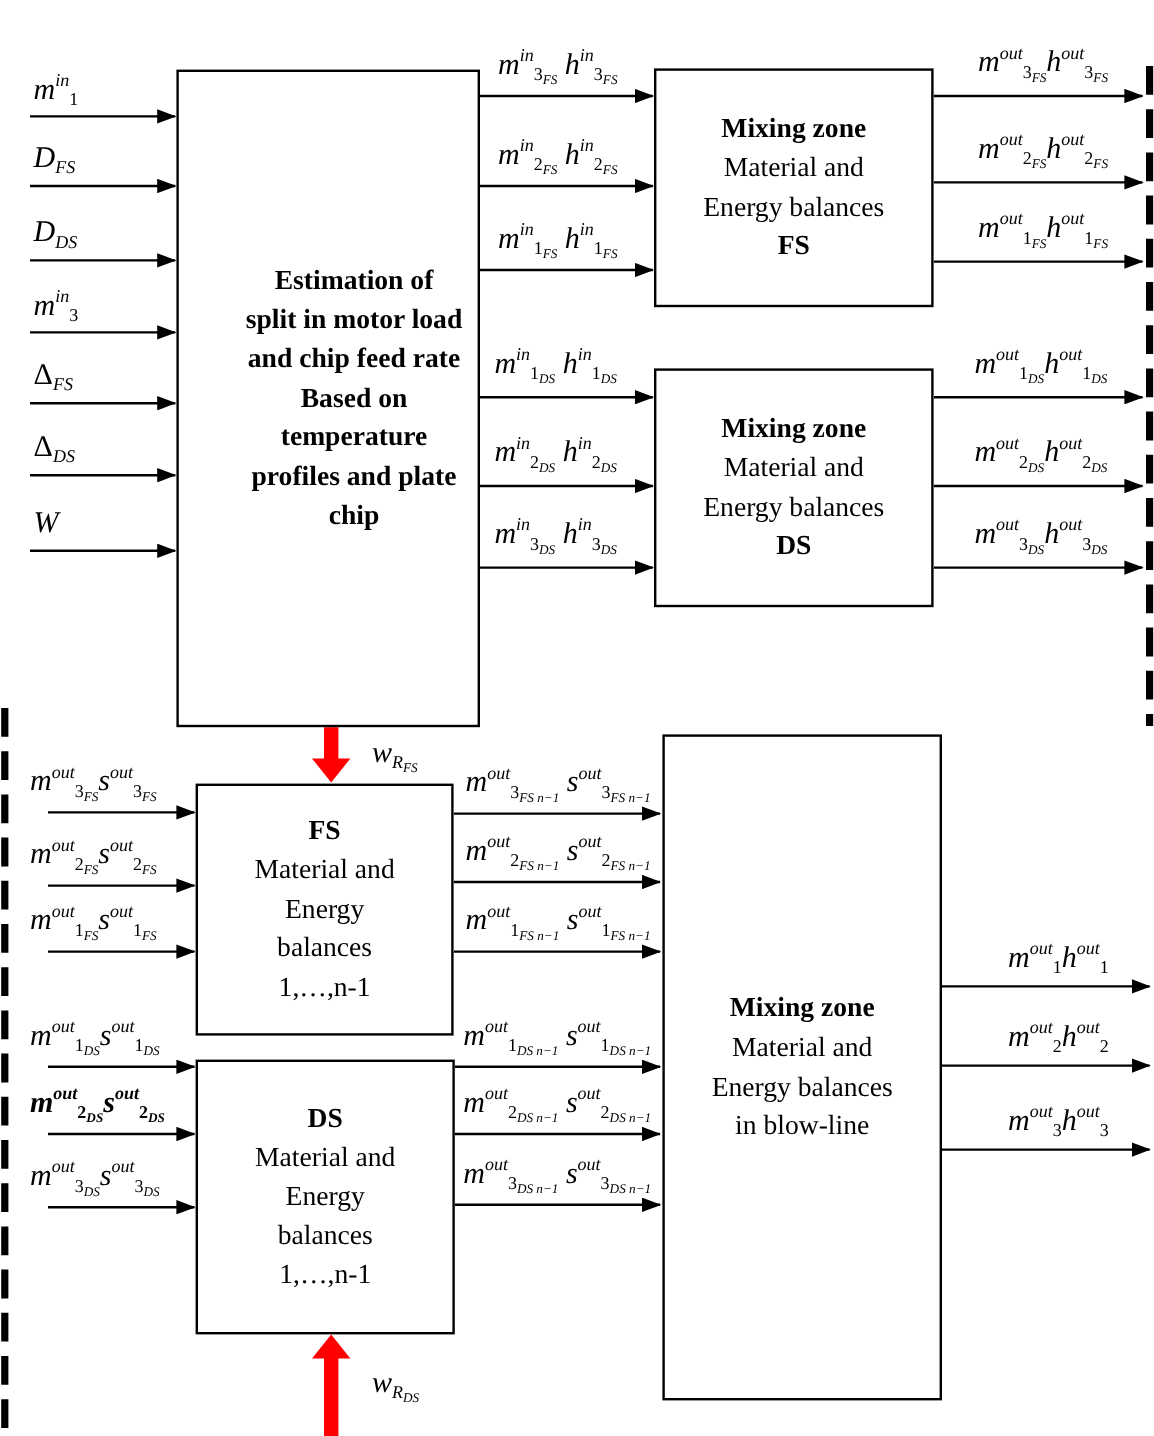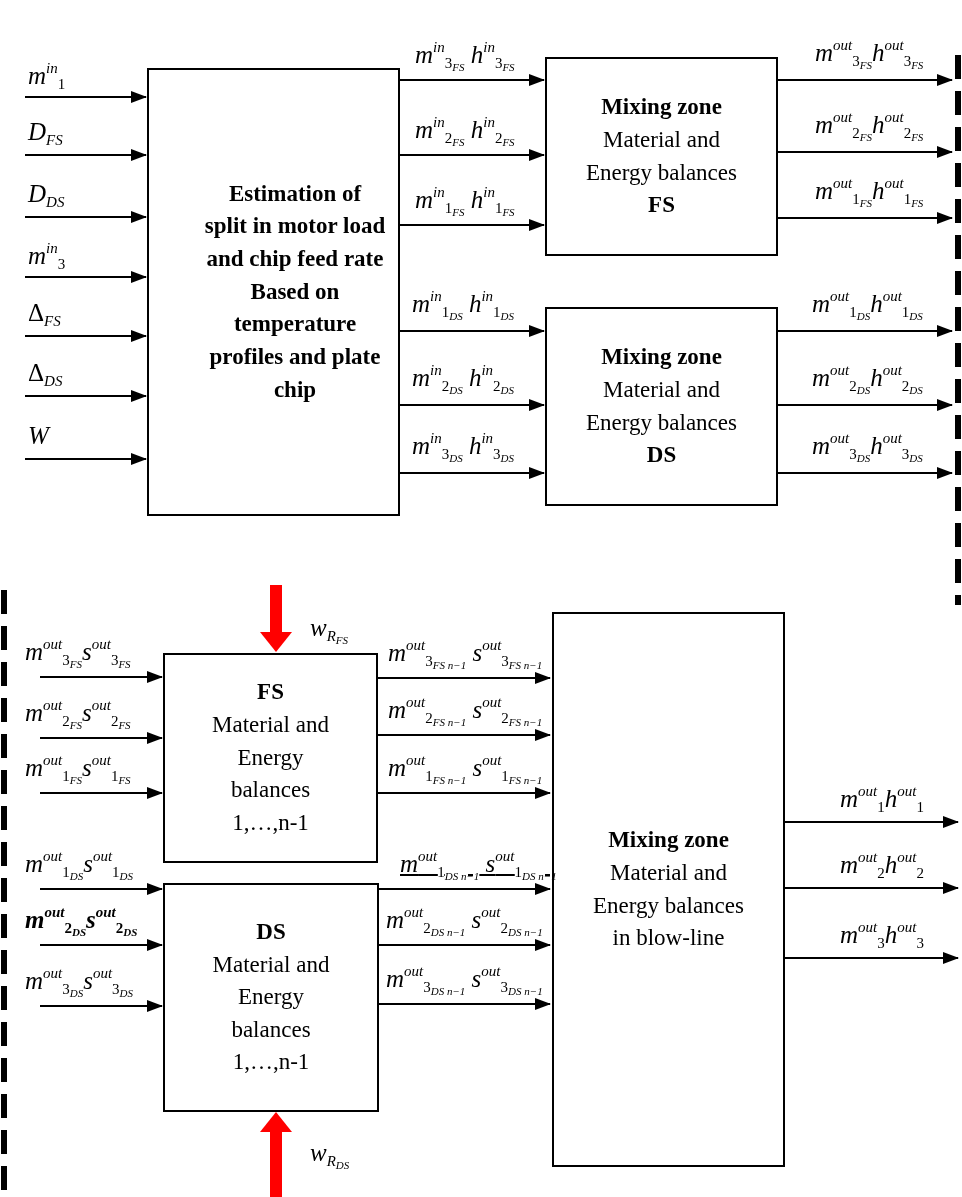--- a/index.html
+++ b/index.html
@@ -67,21 +67,21 @@
     <g>
       <rect x="270" y="585" width="12" height="50" fill="#ff0000"></rect>
       <polygon points="260,632 292,632 276,652" fill="#ff0000"></polygon>
     </g>
     <g>
       <rect x="270" y="1130" width="12" height="67" fill="#ff0000"></rect>
       <polygon points="260,1132 292,1132 276,1112" fill="#ff0000"></polygon>
     </g>
   </svg>
 
-  <div class="box" style="left:147px;top:68px;width:253px;height:448px;padding-left:43px;">
+  <div class="box" style="left:147px;top:58px;width:253px;height:548px;padding-left:43px;">
     <div class="b">Estimation of</div>
     <div class="b">split in motor load</div>
     <div class="b">and chip feed rate</div>
     <div class="b">Based on</div>
     <div class="b">temperature</div>
     <div class="b">profiles and plate</div>
     <div class="b">chip</div>
   </div>
 
   <div class="box" style="left:545px;top:57px;width:233px;height:199px;">
@@ -143,21 +143,21 @@
       <div class="lbl" style="left: 812px; top: 431px;">m<sup>out</sup><sub><span class="n">3</span><sub>DS</sub></sub>h<sup>out</sup><sub><span class="n">3</span><sub>DS</sub></sub></div>
       <div class="lbl" style="left: 25px; top: 637px;">m<sup>out</sup><sub><span class="n">3</span><sub>FS</sub></sub>s<sup>out</sup><sub><span class="n">3</span><sub>FS</sub></sub></div>
       <div class="lbl" style="left: 25px; top: 698px;">m<sup>out</sup><sub><span class="n">2</span><sub>FS</sub></sub>s<sup>out</sup><sub><span class="n">2</span><sub>FS</sub></sub></div>
       <div class="lbl" style="left: 25px; top: 753px;">m<sup>out</sup><sub><span class="n">1</span><sub>FS</sub></sub>s<sup>out</sup><sub><span class="n">1</span><sub>FS</sub></sub></div>
       <div class="lbl" style="left: 25px; top: 849px;">m<sup>out</sup><sub><span class="n">1</span><sub>DS</sub></sub>s<sup>out</sup><sub><span class="n">1</span><sub>DS</sub></sub></div>
       <div class="lbl" style="left: 25px; top: 905px; font-weight: bold;">m<sup>out</sup><sub><span class="n">2</span><sub>DS</sub></sub>s<sup>out</sup><sub><span class="n">2</span><sub>DS</sub></sub></div>
       <div class="lbl" style="left: 25px; top: 966px;">m<sup>out</sup><sub><span class="n">3</span><sub>DS</sub></sub>s<sup>out</sup><sub><span class="n">3</span><sub>DS</sub></sub></div>
       <div class="lbl" style="left: 388px; top: 638px;">m<sup>out</sup><sub><span class="n">3</span><sub>FS n−1</sub></sub> s<sup>out</sup><sub><span class="n">3</span><sub>FS n−1</sub></sub></div>
       <div class="lbl" style="left: 388px; top: 695px;">m<sup>out</sup><sub><span class="n">2</span><sub>FS n−1</sub></sub> s<sup>out</sup><sub><span class="n">2</span><sub>FS n−1</sub></sub></div>
       <div class="lbl" style="left: 388px; top: 753px;">m<sup>out</sup><sub><span class="n">1</span><sub>FS n−1</sub></sub> s<sup>out</sup><sub><span class="n">1</span><sub>FS n−1</sub></sub></div>
-      <div class="lbl" style="left: 400px; top: 849px; text-decoration: underline;">m<sup>out</sup><sub><span class="n">1</span><sub>DS n−1</sub></sub> s<sup>out</sup><sub><span class="n">1</span><sub>DS n−1</sub></sub></div>
+      <div class="lbl" style="left: 386px; top: 849px;">m<sup>out</sup><sub><span class="n">1</span><sub>DS n−1</sub></sub> s<sup>out</sup><sub><span class="n">1</span><sub>DS n−1</sub></sub></div>
       <div class="lbl" style="left: 386px; top: 905px;">m<sup>out</sup><sub><span class="n">2</span><sub>DS n−1</sub></sub> s<sup>out</sup><sub><span class="n">2</span><sub>DS n−1</sub></sub></div>
       <div class="lbl" style="left: 386px; top: 964px;">m<sup>out</sup><sub><span class="n">3</span><sub>DS n−1</sub></sub> s<sup>out</sup><sub><span class="n">3</span><sub>DS n−1</sub></sub></div>
       <div class="lbl" style="left: 310px; top: 615px;">w<sub>R<sub>FS</sub></sub></div>
       <div class="lbl" style="left: 310px; top: 1140px;">w<sub>R<sub>DS</sub></sub></div>
       <div class="lbl" style="left: 840px; top: 784px;">m<sup>out</sup><sub><span class="n">1</span></sub>h<sup>out</sup><sub><span class="n">1</span></sub></div>
       <div class="lbl" style="left: 840px; top: 850px;">m<sup>out</sup><sub><span class="n">2</span></sub>h<sup>out</sup><sub><span class="n">2</span></sub></div>
       <div class="lbl" style="left: 840px; top: 920px;">m<sup>out</sup><sub><span class="n">3</span></sub>h<sup>out</sup><sub><span class="n">3</span></sub></div>
     </div>
 </div>
 

